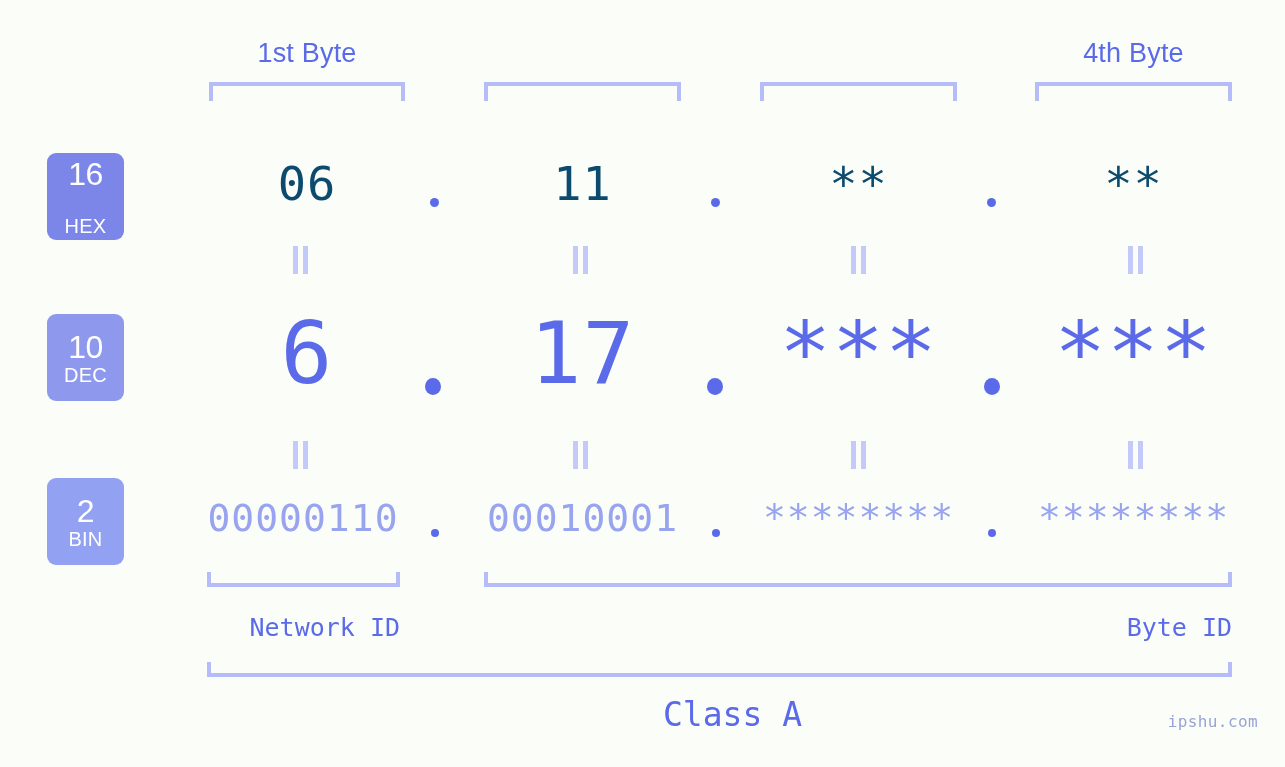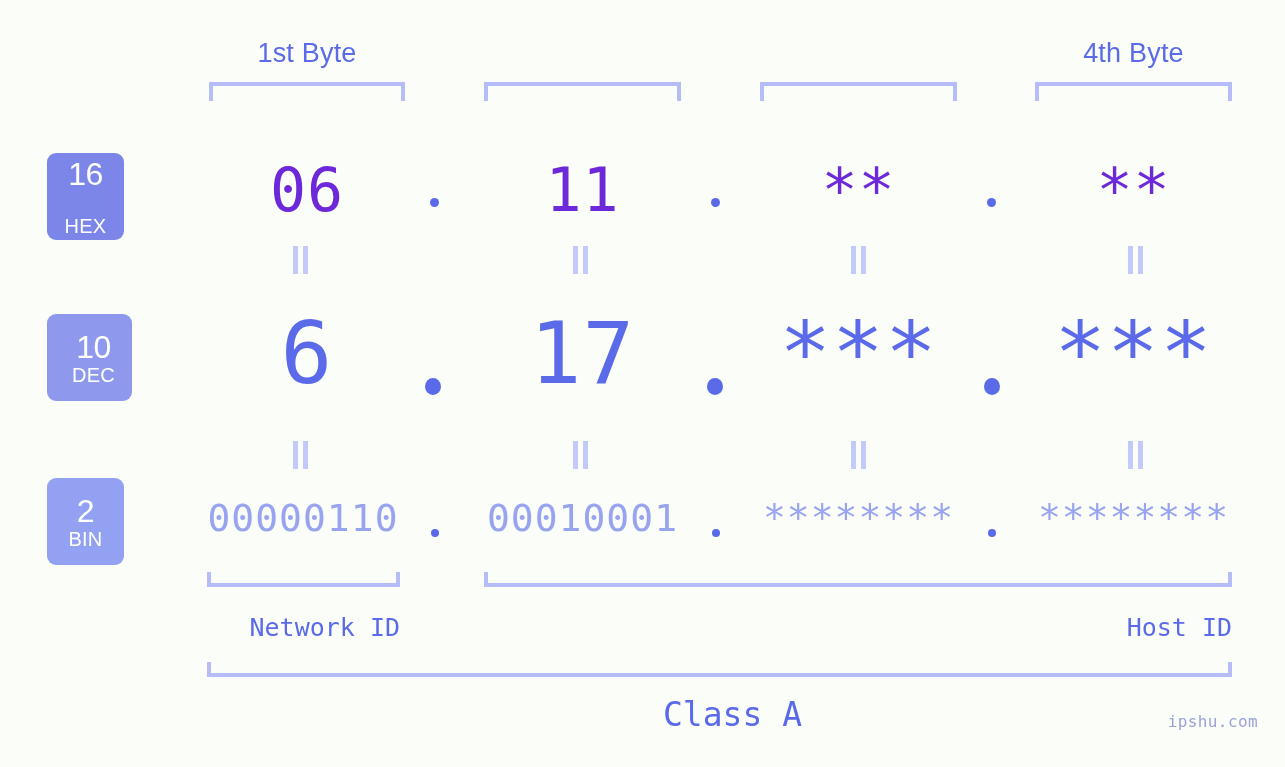--- a/index.html
+++ b/index.html
@@ -85,22 +85,22 @@
 
   
   .value-cell {
     position: absolute;
     text-align: center;
     white-space: nowrap;
     line-height: 1;
   }
 
   .hex-row .value-cell {
-    color: #6d28d9;
-    font-size: 60px;
+    color: #0c4a6e;
+    font-size: 47px;
     font-family: "DejaVu Sans Mono", monospace;
     letter-spacing: 1px;
   }
   .dec-row .value-cell {
     color: #5b6ae8;
     font-size: 86px;
     font-family: "DejaVu Sans Mono", monospace;
     letter-spacing: 1px;
   }
   .bin-row .value-cell {
@@ -209,21 +209,21 @@
     </div>
   <div class="eq-mark" style="left:851px; top:246px;">
       <i class="a"></i>
       <i class="b"></i>
     </div>
   <div class="eq-mark" style="left:1128px; top:246px;">
       <i class="a"></i>
       <i class="b"></i>
     </div>
 
-  <div class="base-badge" style="top:314px; background:#8e99ee;padding-left:8px;">
+  <div class="base-badge" style="top:314px; background:#8e99ee;">
     <span class="num">10</span>
     <span class="nm">DEC</span>
   </div>
 
   <div class="dec-row">
     <div class="value-cell" style="left:209px; top:310px; width:196px;">6</div>
     <div class="dot dot-dec" style="left:425px; top:378px;"></div>
     <div class="value-cell" style="left:484px; top:310px; width:197px;">17</div>
     <div class="dot dot-dec" style="left:707px; top:378px;"></div>
     <div class="value-cell" style="left:760px; top:310px; width:197px;">***</div>
@@ -260,20 +260,20 @@
     <div class="dot dot-bin" style="left:712px; top:529px;"></div>
     <div class="value-cell" style="left:760px; top:499px; width:197px;">********</div>
     <div class="dot dot-bin" style="left:988px; top:529px;"></div>
     <div class="value-cell" style="left:1035px; top:499px; width:197px;">********</div>
   </div>
 
   <div class="bracket-bottom" style="left:207px; top:572px; width:193px;"></div>
   <div class="bracket-bottom" style="left:484px; top:572px; width:748px;"></div>
 
   <div class="section-label" style="left:207px; top:615px; width:193px;">Network ID</div>
-  <div class="section-label" style="left:484px; top:615px; width:748px;">Host ID</div>
+  <div class="section-label" style="left:484px; top:615px; width:748px;">Byte ID</div>
 
   <div class="bracket-bottom" style="left:207px; top:662px; width:1025px;"></div>
   <div class="class-label" style="left:220px; top:698px; width:1025px;">Class A</div>
 
   <div class="watermark">ipshu.com</div>
 
 </div>
 
 </body></html>

